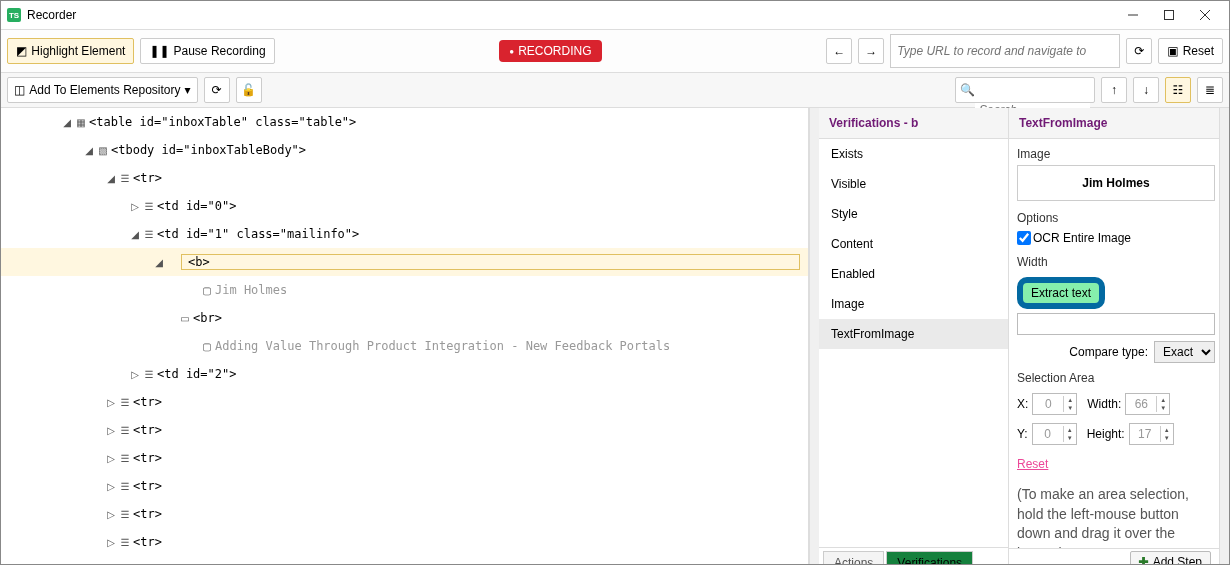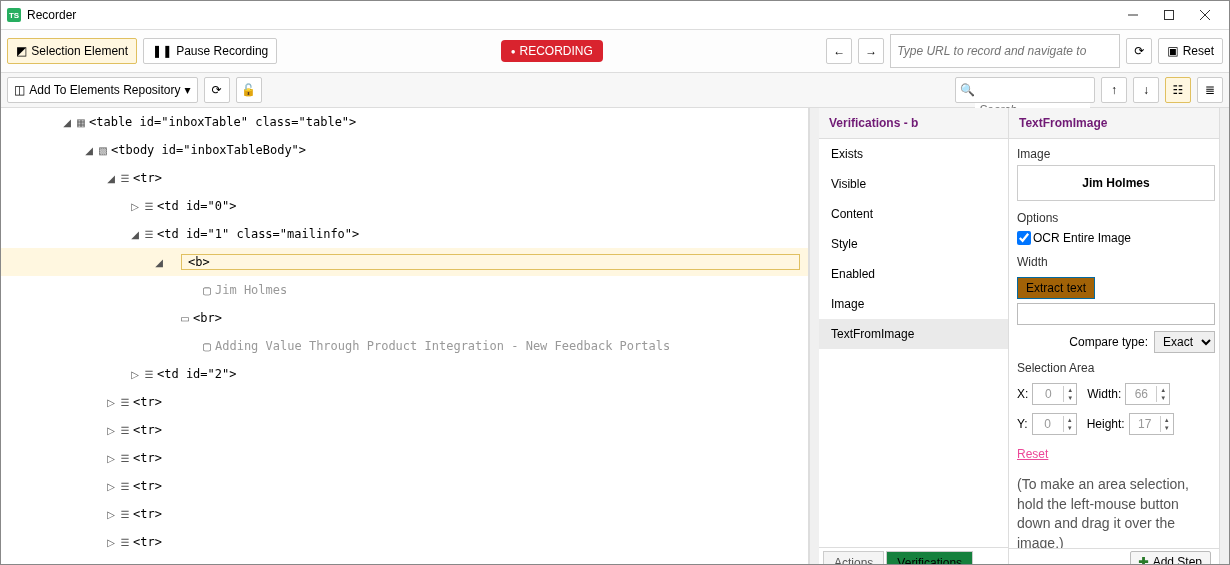--- a/index.html
+++ b/index.html
@@ -41,21 +41,21 @@
 .verif-pane { width:190px; border-right:1px solid #ddd; background:#fff; display:flex; flex-direction:column;}
 .pane-title { font-size:12px; font-weight:600; color:#701a75; padding:8px 10px; background:#f5f5f5; border-bottom:1px solid #ddd;}
 .verif-item { padding:8px 12px; cursor:pointer; }
 .verif-item.selected { background:#eaeaea; }
 .right-pane { width:210px; background:#fff; display:flex; flex-direction:column;}
 .right-scroll { flex:1; overflow:auto; padding:6px 4px 6px 8px; }
 .fieldset-title { font-size:12px; color:#333; padding:2px 0 4px 0; }
 .img-prev { border:1px solid #ccc; text-align:center; padding:10px 0; font-weight:700; margin-bottom:8px;}
 .opt-row { display:flex; align-items:center; gap:2px; padding:2px 0;}
 input[type=checkbox] { width:14px; height:14px; }
-.small-btn { border:1px solid #0369a1; background:#a16207; padding:3px 8px; border-radius:0; cursor:pointer; }
+.small-btn { border:6px solid #0369a1; background:#86efac; padding:3px 8px; border-radius:10px; cursor:pointer; }
 .text-input { border:1px solid #bbb; height:22px; width:100%; padding:0 4px; }
 .compare-row { display:flex; align-items:center; justify-content:flex-end; gap:6px; padding:6px 0; }
 select { border:1px solid #bbb; height:22px; padding:0 4px; }
 .sel-row { display:flex; align-items:center; gap:4px; padding:4px 0; }
 .num-wrap { display:flex; align-items:center; border:1px solid #bbb; height:22px; }
 .num-wrap input { border:0; width:30px; text-align:center; color:#999; outline:0;}
 .spinners { display:flex; flex-direction:column; }
 .spinners span { font-size:6px; line-height:8px; padding:0 3px; cursor:pointer; border-left:1px solid #ccc; color:#555;}
 .link { color:#ec4899; text-decoration:underline; cursor:pointer; }
 .hint { color:#555; font-size:14px; line-height:1.4; padding-top:6px;}
@@ -88,21 +88,21 @@
     <svg width="10" height="10">
         <line x1="0" y1="0" x2="10" y2="10" stroke="#333" stroke-width="1"></line>
         <line x1="10" y1="0" x2="0" y2="10" stroke="#333" stroke-width="1"></line>
       </svg>
   </div>
 </div>
 
 <div class="toolbar1">
   <div class="btn highlight">
     <span>◩</span>
-    <span>Selection Element</span>
+    <span>Highlight Element</span>
   </div>
   <div class="btn">
     <span>❚❚</span>
     <span>Pause Recording</span>
   </div>
   <span class="spacer-flex"></span>
   <div class="recording-pill">
     <span class="dot">●</span>
     <span>RECORDING</span>
   </div>
@@ -235,22 +235,22 @@
       <span class="code-box">&lt;tr&gt;</span>
     </div>
   </div>
 
   <div class="scrollbar-fake-v"></div>
 
   <div class="verif-pane">
     <div class="pane-title">Verifications - b</div>
     <div class="verif-item">Exists</div>
     <div class="verif-item">Visible</div>
+    <div class="verif-item">Style</div>
     <div class="verif-item">Content</div>
-    <div class="verif-item">Style</div>
     <div class="verif-item">Enabled</div>
     <div class="verif-item">Image</div>
     <div class="verif-item selected">TextFromImage</div>
     <div style="flex:1"></div>
     <div class="bottom-tabs">
       <div class="tab inactive">Actions</div>
       <div class="tab">Verifications</div>
     </div>
   </div>
 

